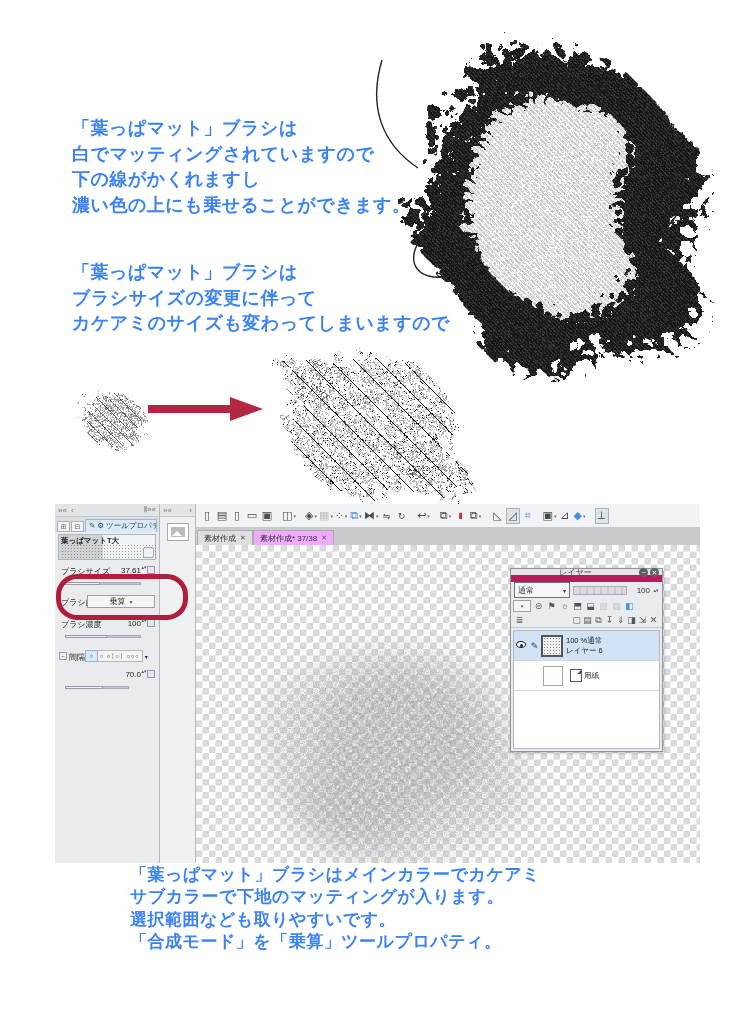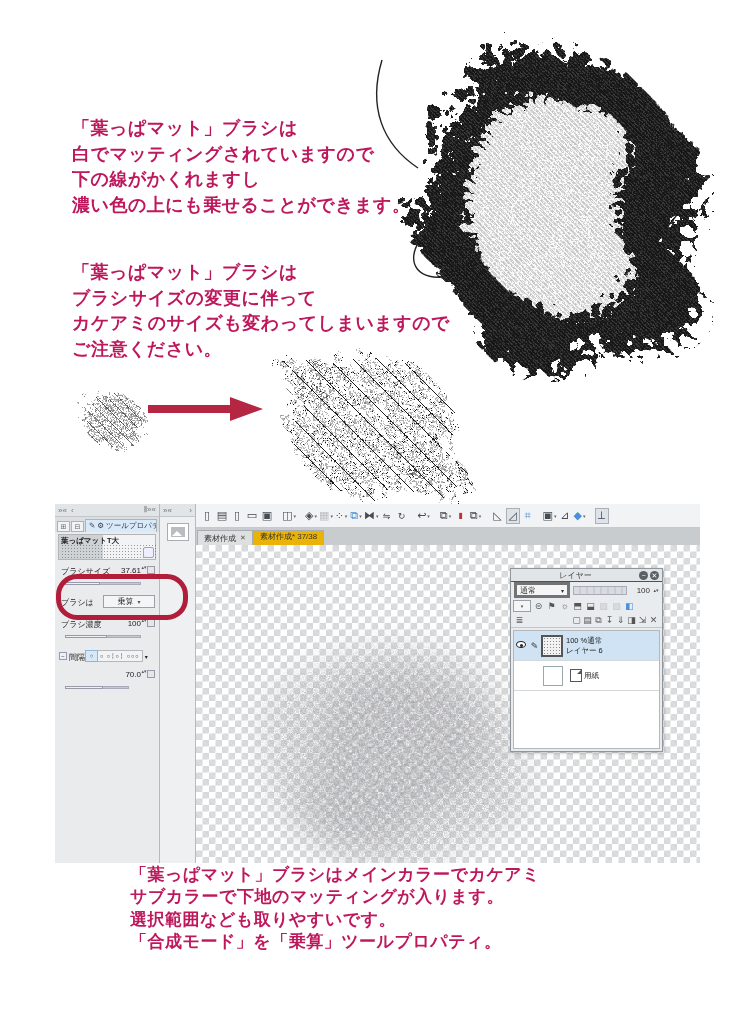--- a/index.html
+++ b/index.html
@@ -1,19 +1,19 @@
 <!DOCTYPE html>
 <html><head>
 <meta charset="utf-8">
 <style>
   html,body{margin:0;padding:0;background:#fff;}
   .page{position:relative;width:732px;height:1024px;background:#fff;overflow:hidden;
         font-family:"Liberation Sans","DejaVu Sans",sans-serif;}
   
-  .anno{position:absolute;color:#be185d;font-weight:bold;line-height:1.42;letter-spacing:.5px;}
+  .anno{position:absolute;color:#3b82f6;font-weight:bold;line-height:1.42;letter-spacing:.5px;}
   .anno div{white-space:nowrap;}
   .b1{left:72px;top:116px;font-size:18px;}
   .b2{left:72px;top:260px;font-size:18px;}
   .b3{left:130px;top:864px;font-size:17px;line-height:1.32;}
   
   .arrow-svg{position:absolute;left:146px;top:392px;}
   
   .red-circle{position:absolute;left:56px;top:574px;width:122px;height:36px;
       border:5px solid #b01e3c;border-radius:21px;z-index:60;}
   
@@ -37,21 +37,21 @@
      background:radial-gradient(#555 .5px,transparent .6px) 0 0/3px 3px;opacity:.55;}
   .mag{position:absolute;right:1px;bottom:1px;width:11px;height:11px;border:1px solid #9aa;background:#eef;border-radius:2px;}
   .tp-row{position:relative;margin:4px 4px 0 4px;height:14px;font-size:8px;color:#222;}
   .tp-row .lab{position:absolute;left:2px;top:2px;}
   .tp-row .val{position:absolute;right:14px;top:2px;}
   .spin{position:absolute;right:8px;top:1px;width:6px;font-size:5px;line-height:5px;color:#556;text-align:center;}
   .sq-btn{position:absolute;right:0;top:2px;width:8px;height:8px;border:1px solid #99a;background:#e4e6e8;}
   .slider{position:relative;height:7px;margin:2px 18px 0 10px;}
   .slider .track{position:absolute;left:0;right:0;top:2px;height:3px;background:#c6c9cc;border:1px solid #aab;}
   .slider .fill{position:absolute;left:0;top:2px;height:3px;background:#eef0f2;border:1px solid #99a;}
-  .combo{position:absolute;right:0;top:0;width:52px;height:13px;border:1px solid #9aa0a5;background:#f4f5f6;
+  .combo{position:absolute;right:0;top:0;width:68px;height:13px;border:1px solid #9aa0a5;background:#f4f5f6;
          display:flex;align-items:center;justify-content:center;gap:4px;font-size:8px;}
   .combo .caret{font-size:6px;color:#556;}
   .spacing-box{position:absolute;left:26px;top:0;height:12px;display:flex;align-items:center;}
   .opt-sel{width:13px;height:12px;border:1px solid #8fb6d8;background:#d7e9f7;font-size:6px;text-align:center;line-height:11px;}
   .opt-rest{height:12px;border:1px solid #b4b8bc;border-left:none;background:#f2f3f4;font-size:5.5px;line-height:11px;padding:0 2px;letter-spacing:1px;}
   .expander{position:absolute;left:0;top:2px;width:8px;height:8px;border:1px solid #99a;background:#eef;
             font-size:6px;line-height:6px;text-align:center;color:#334;}
   
   .strip{position:absolute;left:105px;top:0;width:36px;height:359px;background:#eef0f1;border-right:1px solid #b6babe;}
   .strip-head{height:13px;background:#e2e5e7;border-bottom:1px solid #c3c7ca;color:#777;font-size:8px;
@@ -68,35 +68,35 @@
   .tbi.small{font-size:9px;}
   .tbi .c{font-size:5px;color:#667;margin-left:1px;}
   .tbi.blue{color:#4a90d9;}
   .tbi.dis{color:#bcc0c3;}
   .tbi.red{color:#c03434;font-size:8px;}
   .tbi.boxed{border:1px solid #aab0b5;background:#dde3e8;}
   .tb-sep{width:6px;}
   .tabbar{height:17px;background:#c9cccf;display:flex;align-items:flex-end;padding-left:1px;}
   .ctab{height:15px;display:flex;align-items:center;gap:4px;padding:0 6px;font-size:8px;color:#333;
         background:#dddfe1;border:1px solid #a9adb1;border-bottom:none;}
-  .ctab.active{background:#eab308;flex-direction:column;}
+  .ctab.active{background:#f0abfc;}
   .ctab .x{font-size:7px;color:#555;}
   .canvas{position:absolute;left:0;top:41px;width:504px;height:318px;overflow:hidden;
     background-color:#fff;
     background-image:linear-gradient(45deg,#d7d9da 25%,transparent 25%,transparent 75%,#d7d9da 75%),
                      linear-gradient(45deg,#d7d9da 25%,transparent 25%,transparent 75%,#d7d9da 75%);
     background-size:13px 13px;background-position:0 0,6.5px 6.5px;}
   
   .lp{position:absolute;left:314px;top:23px;width:153px;height:184px;background:#e9ecee;
       border:1px solid #8f959a;box-shadow:1px 1px 3px rgba(0,0,0,.25);font-size:8px;}
-  .lp-title{height:13px;display:flex;align-items:center;background:#e2e5e7;border-bottom:1px solid #be185d;padding:0 3px;color:#444;}
+  .lp-title{height:13px;display:flex;align-items:center;background:#e2e5e7;border-bottom:7px solid #be185d;padding:0 3px;color:#444;}
   .lp-title .t{flex:1;text-align:center;font-size:8px;}
   .rnd{width:9px;height:9px;border-radius:50%;background:#5a6065;color:#fff;font-size:7px;line-height:9px;text-align:center;margin-left:2px;}
   .lp-row1{height:16px;display:flex;align-items:center;padding:0 3px;gap:3px;}
-  .lp-combo{width:56px;height:16px;border:3px solid #737373;background:#f4f5f6;display:flex;align-items:center;justify-content:space-between;padding:0 3px;font-size:8px;}
+  .lp-combo{width:56px;height:16px;border:1px solid #737373;background:#f4f5f6;display:flex;align-items:center;justify-content:space-between;padding:0 3px;font-size:8px;}
   .lp-slider{flex:1;height:9px;border:1px solid #aab;background:repeating-linear-gradient(90deg,#d9dcde 0 5px,#c9cdd0 5px 7px);}
   .lp-op{width:20px;text-align:right;}
   .lp-row2{height:15px;display:flex;align-items:center;padding:0 2px;gap:2px;color:#555;}
   .lp-ic{min-width:11px;height:12px;display:flex;align-items:center;justify-content:center;font-size:9px;}
   .lp-ic.combo2{width:18px;border:1px solid #9aa0a5;background:#f4f5f6;font-size:5px;}
   .lp-ic.dis{color:#c2c6c9;}
   .lp-ic.blue{color:#4a90d9;}
   .lp-row3{height:15px;display:flex;align-items:center;padding:0 3px;color:#555;border-bottom:1px solid #c3c7ca;}
   .lp-row3 .grow{flex:1;}
   .lp-list{position:absolute;left:2px;top:61px;right:2px;bottom:2px;background:#fff;border:1px solid #b4b8bb;overflow:hidden;}
@@ -126,21 +126,20 @@
   <div class="anno b1">
     <div>「葉っぱマット」ブラシは</div>
     <div>白でマッティングされていますので</div>
     <div>下の線がかくれますし</div>
     <div>濃い色の上にも乗せることができます。</div>
   </div>
   <div class="anno b2">
     <div>「葉っぱマット」ブラシは</div>
     <div>ブラシサイズの変更に伴って</div>
     <div>カケアミのサイズも変わってしまいますので</div>
-    <div>ご注意ください。</div>
   </div>
   <div class="anno b3">
     <div>「葉っぱマット」ブラシはメインカラーでカケアミ</div>
     <div>サブカラーで下地のマッティングが入ります。</div>
     <div>選択範囲なども取りやすいです。</div>
     <div>「合成モード」を「乗算」ツールプロパティ。</div>
   </div>
 
   <svg class="leaf-art" width="360" height="370" viewBox="0 0 360 370">
     <defs>

